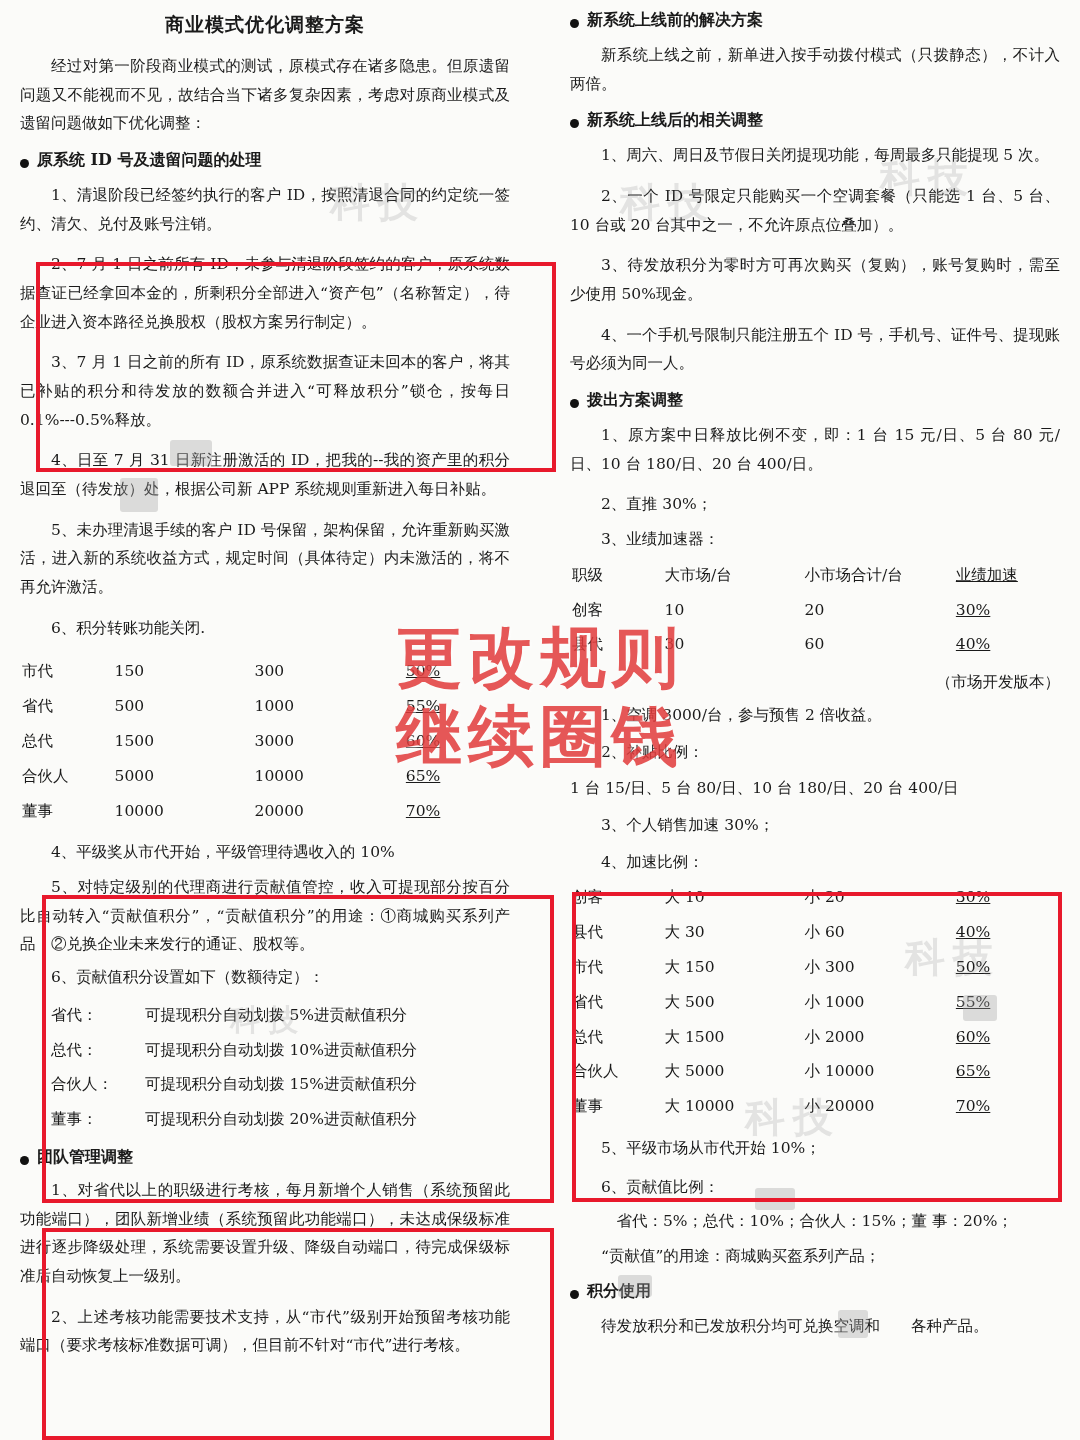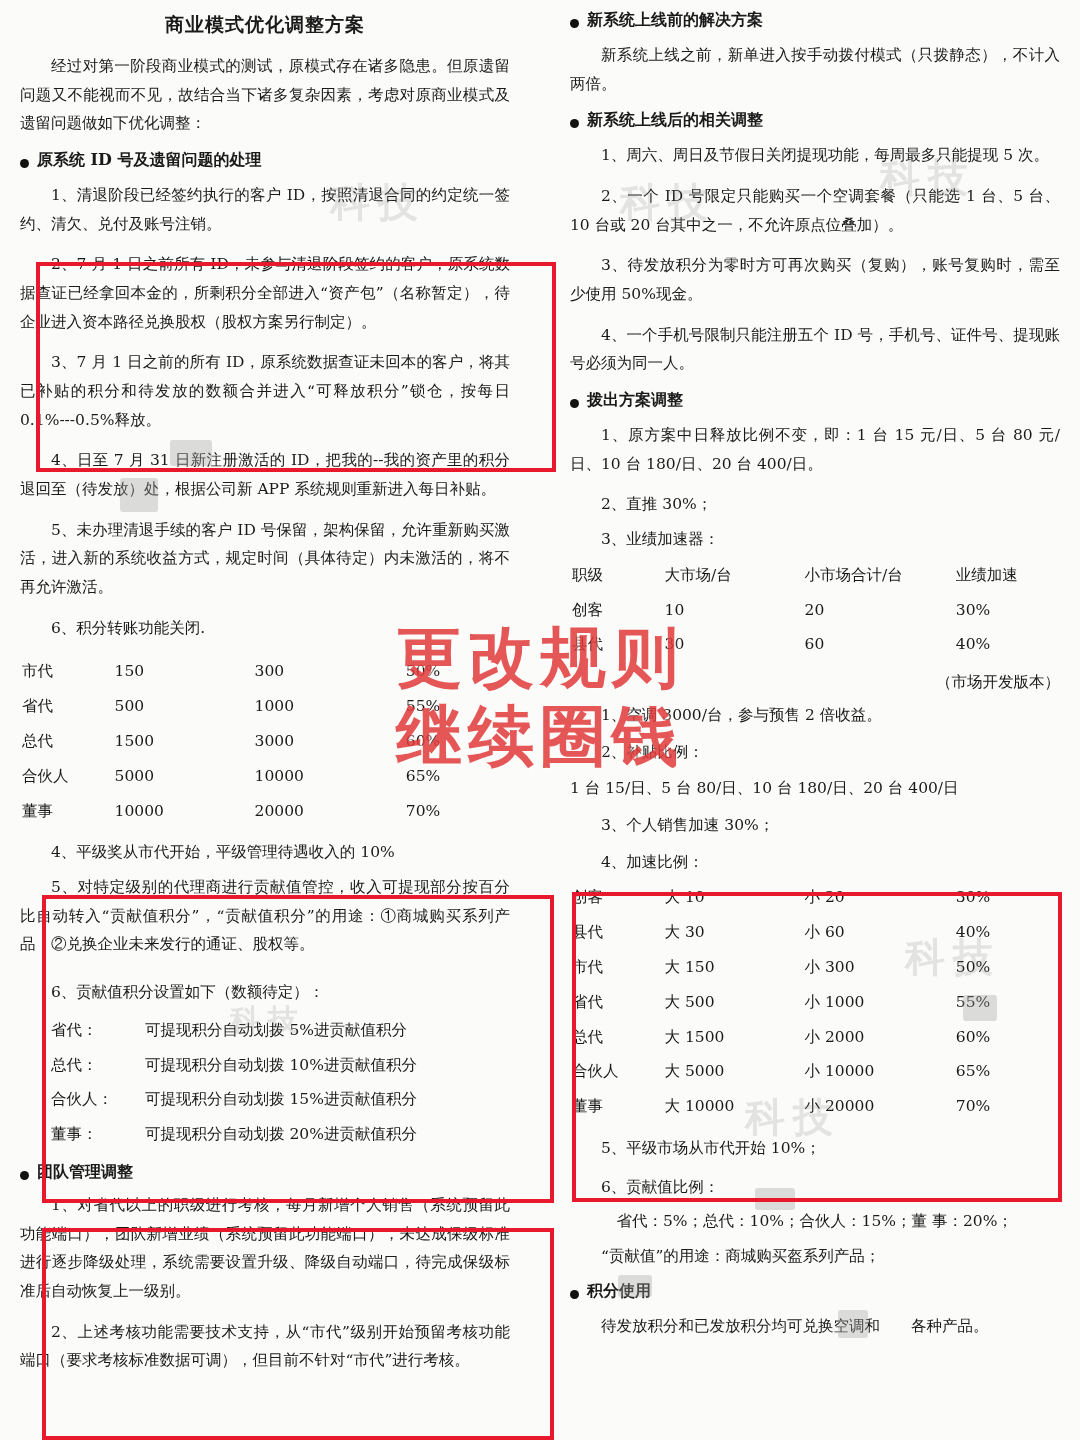--- a/index.html
+++ b/index.html
@@ -26,21 +26,21 @@
     margin:10px 0 10px 0;
   }
   .bullet .dot{
     width:9px;height:9px;border-radius:50%;background:#111;flex:0 0 auto;margin-top:9px;
   }
   .tbl{width:100%;border-collapse:collapse;font-size:15.5px;margin:2px 0 10px 0;}
   .tbl td{padding:5px 2px;line-height:1.6;}
   .tbl td.c1{width:78px;}
   .tbl td.c2{width:120px;}
   .tbl td.c3{width:130px;}
-  .tbl td.c4{width:90px;}
+  .tbl td.c4{width:90px;text-decoration:underline;}
   .center-note{text-align:right;font-size:15.5px;margin:4px 0 8px 0;}
   
   .redbox{
     position:absolute;border:4px solid #e8192c;box-sizing:border-box;pointer-events:none;
   }
   
   .wm{
     position:absolute;left:0;right:0;text-align:center;
     color:#e23b3b;opacity:.85;font-weight:bold;
     font-family:"DejaVu Sans","Liberation Sans",sans-serif;
@@ -110,21 +110,21 @@
       <tr>
         <td class="c1">董事</td>
         <td class="c2">10000</td>
         <td class="c3">20000</td>
         <td class="c4">70%</td>
       </tr>
     </tbody>
       </table>
 
     <p class="indent" style="margin-bottom:6px">4、平级奖从市代开始，平级管理待遇收入的 10%</p>
-    <p class="indent" style="margin-bottom:19px">5、对特定级别的代理商进行贡献值管控，收入可提现部分按百分比自动转入“贡献值积分”，“贡献值积分”的用途：①商城购买系列产品；②兑换企业未来发行的通证、股权等。</p>
+    <p class="indent" style="margin-bottom:4px">5、对特定级别的代理商进行贡献值管控，收入可提现部分按百分比自动转入“贡献值积分”，“贡献值积分”的用途：①商城购买系列产品；②兑换企业未来发行的通证、股权等。</p>
     <p class="indent" style="margin-bottom:6px">6、贡献值积分设置如下（数额待定）：</p>
 
     <table class="tbl">
       <tbody>
           <tr>
         <td style="width:90px;padding-left:2em">省代：</td>
         <td>可提现积分自动划拨 5%进贡献值积分</td>
       </tr>
       <tr>
         <td style="padding-left:2em">总代：</td>

